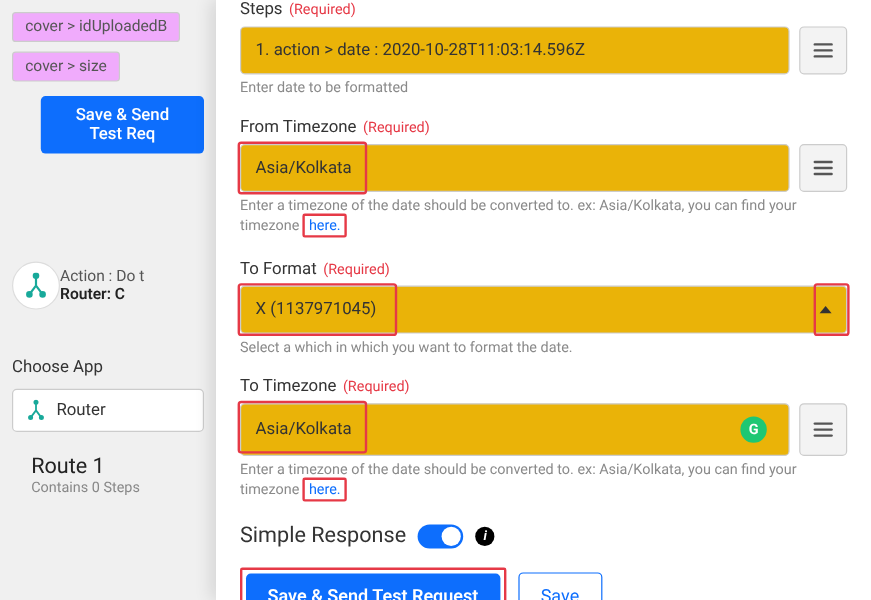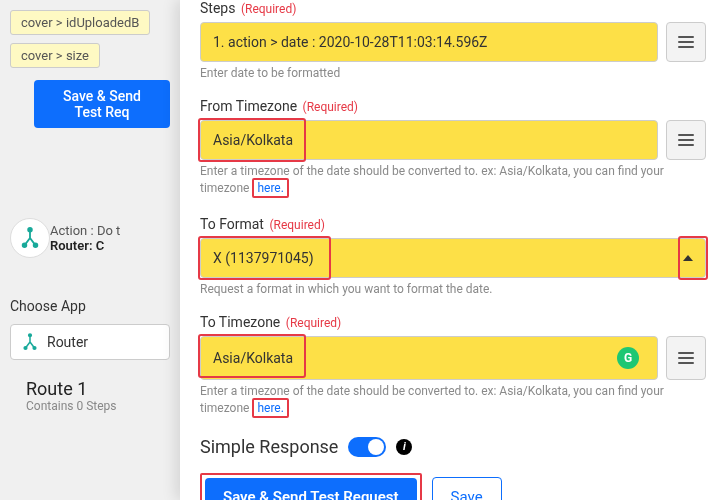--- a/index.html
+++ b/index.html
@@ -1,19 +1,19 @@
 <!DOCTYPE html>
 <html><head>
 <meta charset="utf-8">
 <style>
   * { box-sizing: border-box; margin: 0; padding: 0; font-family: -apple-system, BlinkMacSystemFont, "Segoe UI", Roboto, sans-serif; }
   body { background: #f5f5f5; width: 726px; height: 500px; overflow: hidden; position: relative; }
 
   .bg-panel { position: absolute; left: 0; top: 0; width: 180px; height: 500px; padding: 10px; background: #f0f0f0; }
-  .bg-tag { display: inline-block; background: #fef9c3; border: 1px solid #ccc; border-radius: 3px; padding: 4px 10px; margin-bottom: 8px; font-size: 13px; color: #555; }
+  .bg-tag { display: inline-block; background: #f0abfc; border: 1px solid #ccc; border-radius: 3px; padding: 4px 10px; margin-bottom: 8px; font-size: 13px; color: #555; }
   .bg-btn-blue { background: #0d6efd; color: #fff; border: none; border-radius: 4px; padding: 8px 14px; font-size: 14px; font-weight: 500; cursor: pointer; margin-top: 4px; margin-left: 24px; }
   .bg-section-title { font-size: 14px; color: #333; margin-bottom: 10px; margin-top: 40px; }
   .bg-action-row { display: flex; align-items: center; gap: 0; margin: 90px 0 24px; }
   .bg-router-icon { width: 40px; height: 40px; border-radius: 50%; border: 1px solid #ddd; display: flex; align-items: center; justify-content: center; background: #fff; }
   .bg-router-icon svg { width: 22px; height: 22px; }
   .bg-action-text { font-size: 13px; color: #555; }
   .bg-action-text b { color: #222; font-weight: 600; }
   .bg-app-box { border: 1px solid #ccc; border-radius: 4px; padding: 8px 10px; display: flex; align-items: center; gap: 8px; font-size: 14px; color: #333; margin-bottom: 18px; background: #fff; }
   .bg-app-box svg { width: 18px; height: 18px; }
   .bg-route { padding-left: 16px; }
@@ -22,21 +22,21 @@
 
   .fg-panel { position: absolute; left: 180px; top: 0; right: 0; height: 500px; background: #fff; box-shadow: -4px 0 14px rgba(0,0,0,0.12); padding: 0 20px 20px; overflow-y: auto; }
 
   .form-group { margin-bottom: 18px; }
   .form-label { font-size: 14px; color: #333; margin-bottom: 6px; display: block; }
   .req { color: #e63946; font-size: 12px; margin-left: 2px; }
   .help-text { font-size: 12px; color: #8a8a8a; margin-top: 4px; }
   .help-text a { color: #0d6efd; text-decoration: none; }
 
   .input-row { display: flex; gap: 8px; align-items: stretch; }
-  .input-box { flex: 1; border: 1px solid #ccc; border-radius: 4px; padding: 10px 12px; font-size: 14px; color: #333; background: #fde047; display: flex; align-items: center; justify-content: space-between; min-height: 40px; }
+  .input-box { flex: 1; border: 1px solid #ccc; border-radius: 4px; padding: 10px 12px; font-size: 14px; color: #333; background: #eab308; display: flex; align-items: center; justify-content: space-between; min-height: 40px; }
   .menu-btn { width: 40px; border: 1px solid #ccc; border-radius: 4px; background: #f3f3f3; display: flex; align-items: center; justify-content: center; cursor: pointer; }
   .menu-lines { width: 16px; height: 12px; display: flex; flex-direction: column; justify-content: space-between; }
   .menu-lines span { height: 2px; background: #555; border-radius: 1px; }
   .caret-up { width: 0; height: 0; border-left: 5px solid transparent; border-right: 5px solid transparent; border-bottom: 6px solid #333; }
 
   .hl { border: 2px solid #e63946; border-radius: 2px; }
   .hl-text { display: inline-block; padding: 1px 3px; }
 
   .inline-badge { width: 22px; height: 22px; border-radius: 50%; background: #1ec773; color: #fff; font-size: 12px; font-weight: 700; display: inline-flex; align-items: center; justify-content: center; margin-right: 6px; }
 
@@ -144,21 +144,21 @@
       <span class="req">(Required)</span>
     </label>
     <div class="input-row field-hl-wrap">
       <div class="input-box">
         <span>X (1137971045)</span>
         <span class="caret-up"></span>
       </div>
       <div class="field-hl" style="left:-2px;top:-2px;width:133px;height:44px;"></div>
       <div class="field-hl" style="right:-2px;top:-2px;width:30px;height:44px;"></div>
     </div>
-    <div class="help-text">Request a format in which you want to format the date.</div>
+    <div class="help-text">Select a which in which you want to format the date.</div>
   </div>
 
   <div class="form-group">
     <label class="form-label">
       <span>To Timezone</span>
       <span class="req">(Required)</span>
     </label>
     <div class="input-row field-hl-wrap">
       <div class="input-box">
         <span>Asia/Kolkata</span>

